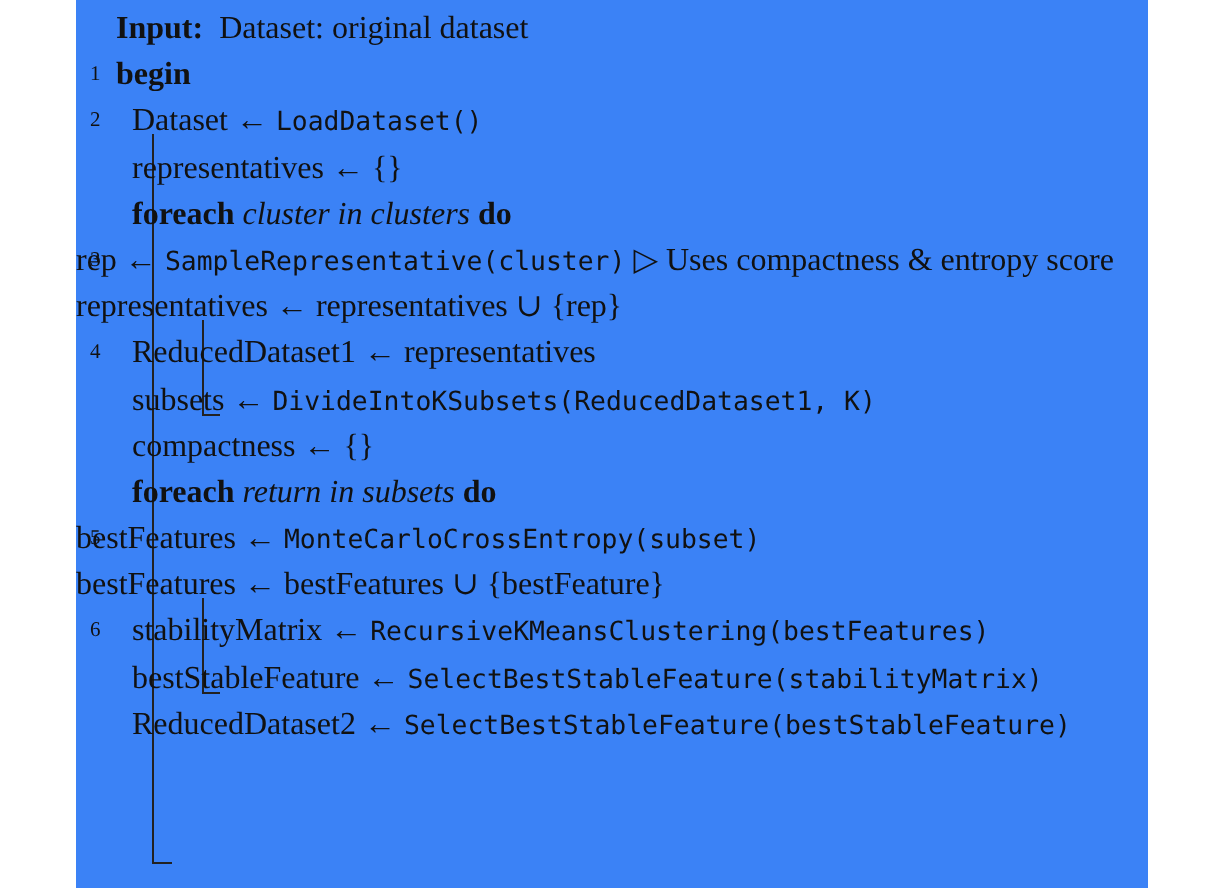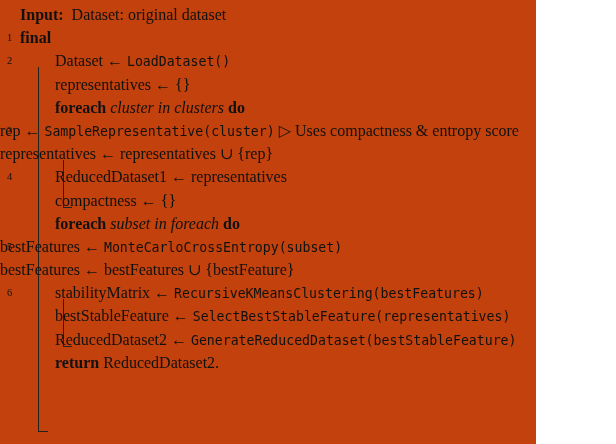--- a/index.html
+++ b/index.html
@@ -5,44 +5,45 @@
   html, body {
     margin: 0;
     padding: 0;
     background: #ffffff;
   }
   .algo {
     position: relative;
     width: 536px;
     height: 444px;
     overflow: hidden;
-    background: #c2410c;
+    background: #3b82f6;
     color: #111111;
     font-family: "Liberation Serif", "DejaVu Serif", serif;
     font-size: 16px;
     box-sizing: border-box;
     padding-top: 3px;
+    margin-left: 38px;
   }
   .row {
     position: relative;
     height: 23.2px;
     line-height: 23.2px;
     white-space: pre;
   }
   .num {
     position: absolute;
     left: 7px;
     top: 0;
     font-size: 10.5px;
     line-height: 23.2px;
     color: #111111;
   }
   .content { display: block; }
   .indent0 { padding-left: 20px; }
-  .indent1 { padding-left: 55px; }
+  .indent1 { padding-left: 28px; }
   .indent2 { }
   .seg-bold   { font-weight: bold; }
   .seg-italic { font-style: italic; }
   .seg-plain  { }
   .seg-mono {
     font-family: "DejaVu Sans Mono", "Liberation Mono", monospace;
     font-size: 13.2px;
   }
   
   .rule {
@@ -56,29 +57,29 @@
 </style>
 </head>
 <body>
 
 <div class="algo">
   <div class="rule rule-main"></div>
   <div class="rule rule-loop1"></div>
   <div class="rule rule-loop2"></div>
   <div id="lines">
       <div class="row"><span class="content indent0"><span class="seg-bold">Input:</span><span class="seg-plain">  Dataset: original dataset</span></span></div>
-      <div class="row"><span class="num">1</span><span class="content indent0"><span class="seg-bold">final</span></span></div>
+      <div class="row"><span class="num">1</span><span class="content indent0"><span class="seg-bold">begin</span></span></div>
       <div class="row"><span class="num">2</span><span class="content indent1"><span class="seg-plain">Dataset ← </span><span class="seg-mono">LoadDataset()</span></span></div>
       <div class="row"><span class="content indent1"><span class="seg-plain">representatives ← {}</span></span></div>
       <div class="row"><span class="content indent1"><span class="seg-bold">foreach </span><span class="seg-italic">cluster in clusters </span><span class="seg-bold">do</span></span></div>
       <div class="row"><span class="num">3</span><span class="content indent2"><span class="seg-plain">rep ← </span><span class="seg-mono">SampleRepresentative(cluster)</span><span class="seg-plain"> ▷ Uses compactness &amp; entropy score</span></span></div>
       <div class="row"><span class="content indent2"><span class="seg-plain">representatives ← representatives ∪ {rep}</span></span></div>
       <div class="row"><span class="num">4</span><span class="content indent1"><span class="seg-plain">ReducedDataset1 ← representatives</span></span></div>
+      <div class="row"><span class="content indent1"><span class="seg-plain">subsets ← </span><span class="seg-mono">DivideIntoKSubsets(ReducedDataset1, K)</span></span></div>
       <div class="row"><span class="content indent1"><span class="seg-plain">compactness ← {}</span></span></div>
-      <div class="row"><span class="content indent1"><span class="seg-bold">foreach </span><span class="seg-italic">subset in foreach </span><span class="seg-bold">do</span></span></div>
+      <div class="row"><span class="content indent1"><span class="seg-bold">foreach </span><span class="seg-italic">return in subsets </span><span class="seg-bold">do</span></span></div>
       <div class="row"><span class="num">5</span><span class="content indent2"><span class="seg-plain">bestFeatures ← </span><span class="seg-mono">MonteCarloCrossEntropy(subset)</span></span></div>
       <div class="row"><span class="content indent2"><span class="seg-plain">bestFeatures ← bestFeatures ∪ {bestFeature}</span></span></div>
       <div class="row"><span class="num">6</span><span class="content indent1"><span class="seg-plain">stabilityMatrix ← </span><span class="seg-mono">RecursiveKMeansClustering(bestFeatures)</span></span></div>
-      <div class="row"><span class="content indent1"><span class="seg-plain">bestStableFeature ← </span><span class="seg-mono">SelectBestStableFeature(representatives)</span></span></div>
-      <div class="row"><span class="content indent1"><span class="seg-plain">ReducedDataset2 ← </span><span class="seg-mono">GenerateReducedDataset(bestStableFeature)</span></span></div>
-      <div class="row"><span class="content indent1"><span class="seg-bold">return </span><span class="seg-plain">ReducedDataset2.</span></span></div>
+      <div class="row"><span class="content indent1"><span class="seg-plain">bestStableFeature ← </span><span class="seg-mono">SelectBestStableFeature(stabilityMatrix)</span></span></div>
+      <div class="row"><span class="content indent1"><span class="seg-plain">ReducedDataset2 ← </span><span class="seg-mono">SelectBestStableFeature(bestStableFeature)</span></span></div>
     </div>
 </div>
 
 </body></html>

